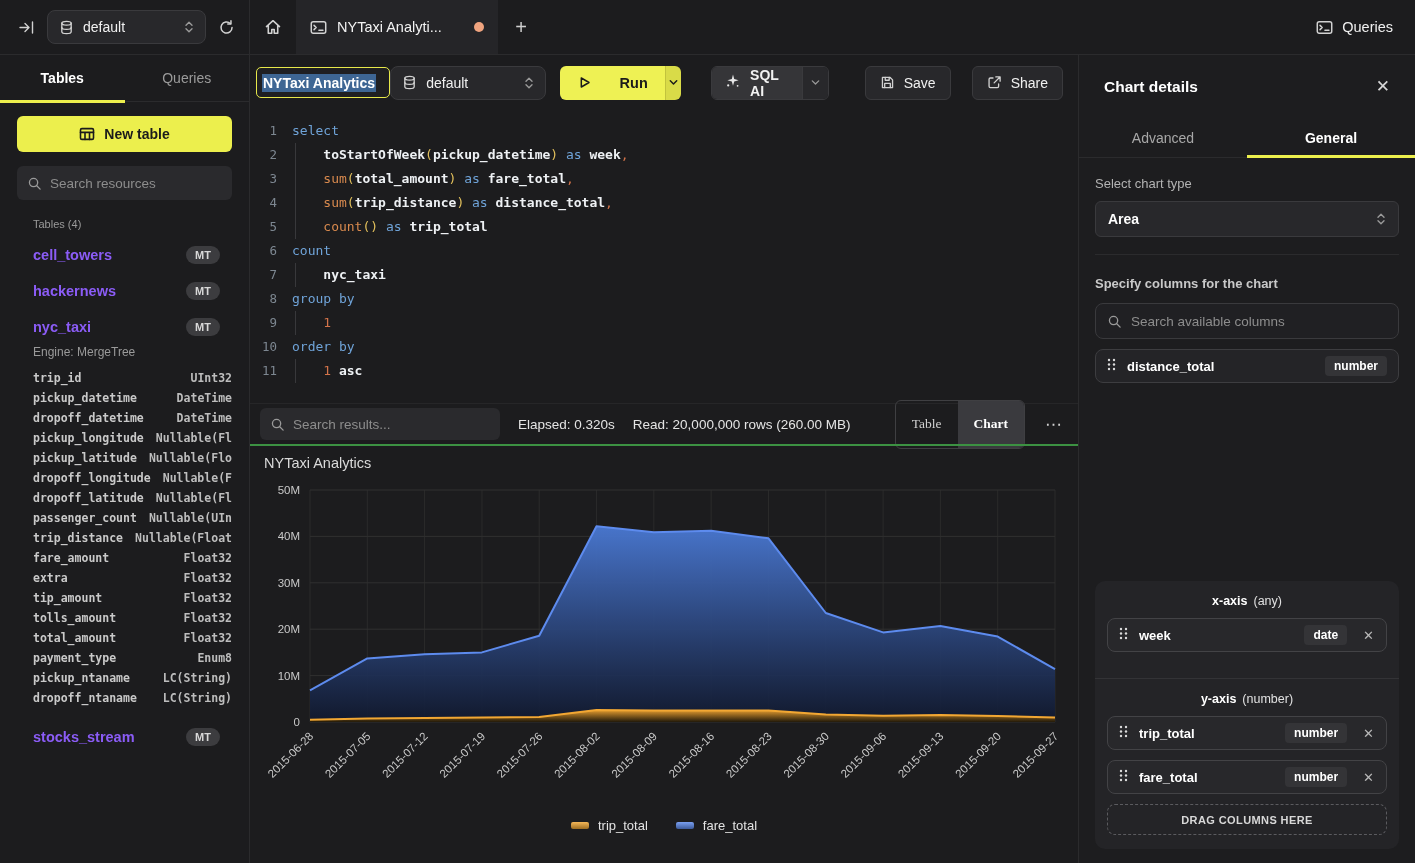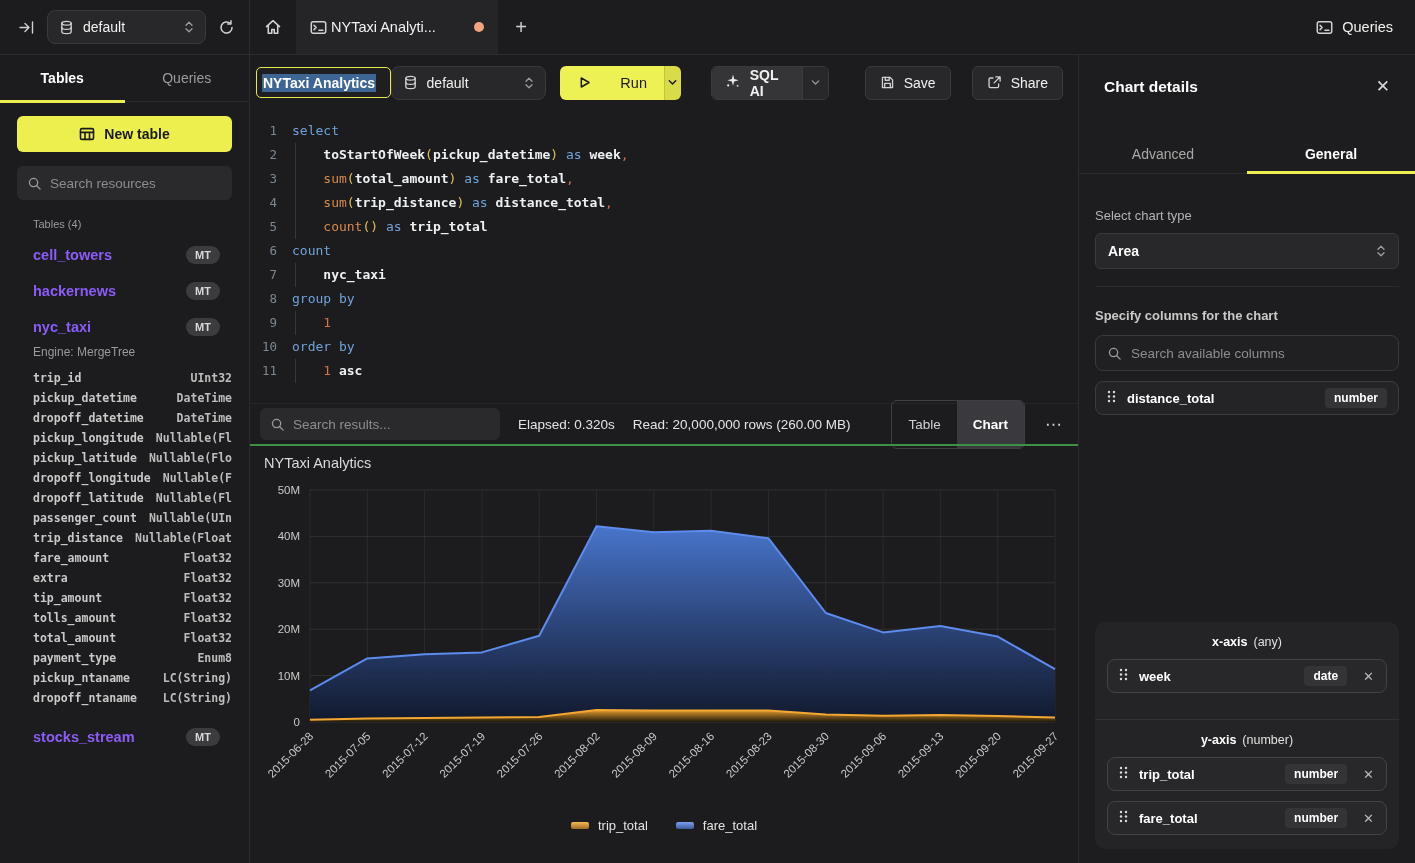--- a/index.html
+++ b/index.html
@@ -12,21 +12,21 @@
   svg.ic.dark { stroke:#1b1b1b; stroke-width:1.6; }
   svg.ic.dim { stroke:#9a9a9a; }
 
   
   .topbar { height:55px; flex:none; display:flex; align-items:stretch; background:#1c1c1e; border-bottom:1px solid #2b2b2d; }
   .topbar-left { width:250px; flex:none; display:flex; align-items:center; gap:12px; padding:0 14px 0 18px; border-right:1px solid #2b2b2d; }
   .db-select { display:flex; align-items:center; gap:9px; background:#28282b; border:1px solid #3a3a3d; border-radius:8px; height:34px; padding:0 11px; font-size:14px; color:#f0f0f0; cursor:pointer; }
   .db-select .grow { flex:1; }
   .tabstrip { flex:1; display:flex; align-items:stretch; }
   .icon-btn { width:46px; display:flex; align-items:center; justify-content:center; cursor:pointer; }
-  .tab { width:202px; display:flex; align-items:center; gap:4px; padding:0 14px; background:#252528; cursor:pointer; }
+  .tab { width:202px; display:flex; align-items:center; gap:10px; padding:0 14px; background:#252528; cursor:pointer; }
   .tab-label { font-size:14.5px; color:#f2f2f2; white-space:nowrap; overflow:hidden; flex:1; }
   .tab-dot { width:10px; height:10px; border-radius:50%; background:#f0a47f; flex:none; }
   .plus { font-size:20px; color:#cfcfcf; }
   .queries-btn { margin-left:auto; display:flex; align-items:center; gap:9px; padding:0 22px; font-size:14.5px; color:#f0f0f0; cursor:pointer; }
 
   
   .main-row { flex:1; display:flex; min-height:0; }
 
   
   .sidebar { width:250px; flex:none; background:#1c1c1e; border-right:1px solid #2b2b2d; display:flex; flex-direction:column; }
@@ -51,21 +51,21 @@
   .stocks-gap { margin-top:17px; }
 
   
   .main-col { flex:1; min-width:0; display:flex; flex-direction:column; background:#1c1c1e; }
   .qtoolbar { height:55px; flex:none; display:flex; align-items:center; padding:0 15px 0 6px; }
   .title-input { width:145px; height:31px; border:1.5px solid #e7e84a; border-radius:5px; background:#1f1f22; display:flex; align-items:center; padding:0 5px; font-size:14px; font-weight:700; overflow:hidden; cursor:text; }
   .title-input .sel { background:#3e6694; color:#fff; padding:1px 1px; white-space:nowrap; }
   .t-spacer { flex:1; }
   .ghost-btn { height:34px; background:#28282b; border:1px solid #3a3a3d; border-radius:6px; display:flex; align-items:center; gap:9px; padding:0 14px; font-size:14px; color:#f0f0f0; cursor:pointer; }
   .run-btn { display:flex; height:34px; border-radius:6px; overflow:hidden; margin-left:14px; cursor:pointer; }
-  .run-main { background:#eef154; color:#1b1b1b; display:flex; align-items:center; gap:28px; padding:0 17px; font-size:14.5px; font-weight:400; }
+  .run-main { background:#eef154; color:#1b1b1b; display:flex; align-items:center; gap:28px; padding:0 17px; font-size:14.5px; font-weight:700; }
   .run-chev { width:27px; background:#d9db48; display:flex; align-items:center; justify-content:center; border-left:1px solid #c2c33c; }
   .sqlai-btn { display:flex; height:34px; border:1px solid #3a3a3d; border-radius:6px; overflow:hidden; margin-left:30px; cursor:pointer; }
   .sqlai-main { background:#353538; display:flex; align-items:center; gap:9px; padding:0 13px; font-size:14px; font-weight:600; color:#f2f2f2; }
   .sqlai-chev { width:29px; background:#28282b; display:flex; align-items:center; justify-content:center; border-left:1px solid #3a3a3d; }
   .save-btn { margin-left:36px; }
   .share-btn { margin-left:21px; }
 
   
   .editor { height:293px; flex:none; padding-top:9px; font-family:"DejaVu Sans Mono", monospace; font-size:13px; overflow:hidden; cursor:text; }
   .code-line { display:flex; height:24px; line-height:24px; }
@@ -77,36 +77,36 @@
   .tk-par { color:#e2c05c; }
   .tk-id { color:#eef1f4; font-weight:700; }
   .tk-num { color:#d2734a; }
   .tk-com { color:#d2734a; }
   .tk-pl { color:#cccccc; }
 
   
   .results-bar { height:41px; flex:none; display:flex; align-items:center; gap:18px; padding:0 13px 0 10px; border-top:1px solid #262628; }
   .res-search { width:240px; flex:none; height:32px; background:#2a2a2d; border-radius:6px; display:flex; align-items:center; gap:8px; padding:0 10px; }
   .res-stat { font-size:13.5px; color:#e4e4e4; white-space:nowrap; }
-  .toggle { margin-left:auto; display:flex; border:1px solid #3f3f42; border-radius:6px; overflow:hidden; height:49px; }
+  .toggle { margin-left:auto; display:flex; border:1px solid #3f3f42; border-radius:6px; overflow:hidden; height:49px;font-family:Liberation Serif, serif; }
   .toggle-btn { padding:0 16px; display:flex; align-items:center; font-size:13.5px; color:#d0d0d0; cursor:pointer; }
   .toggle-btn.active { background:#3a3a3e; color:#ffffff; font-weight:700; }
   .more-btn { color:#d0d0d0; font-size:17px; padding:0 2px; cursor:pointer; letter-spacing:1px; }
   .green-line { height:2px; flex:none; background:#3c9142; }
 
   
   .chart-panel { flex:1; position:relative; min-height:0; }
   .chart-title { position:absolute; left:14px; top:9px; font-size:14.5px; color:#dadada; }
   #chart-svg { position:absolute; inset:0; font-family:"Liberation Sans", sans-serif; }
   .legend { position:absolute; left:0; right:0; bottom:30px; display:flex; justify-content:center; gap:28px; }
   .legend-item { display:flex; align-items:center; gap:9px; font-size:13px; color:#e3e3e3; cursor:pointer; }
   .legend-swatch { width:18px; height:7px; border-radius:2px; }
 
   
-  .right-panel { width:337px; flex:none; background:#1d1d1f; border-left:1px solid #2b2b2d; display:flex; flex-direction:column;gap:16px; }
+  .right-panel { width:337px; flex:none; background:#1d1d1f; border-left:1px solid #2b2b2d; display:flex; flex-direction:column; }
   .rp-header { height:63px; flex:none; display:flex; align-items:center; justify-content:space-between; padding:0 25px; }
   .rp-title { font-size:15.5px; font-weight:700; color:#ffffff; }
   .rp-close { font-size:17px; color:#d6d6d6; cursor:pointer; }
   .rp-tabs { height:40px; flex:none; display:flex; border-bottom:1px solid #2b2b2d; }
   .rp-tab { flex:1; display:flex; align-items:center; justify-content:center; font-size:14px; color:#a8a8a8; position:relative; cursor:pointer; }
   .rp-tab.active { color:#ffffff; font-weight:600; }
   .rp-tab.active::after { content:""; position:absolute; left:0; right:0; bottom:-1px; height:3px; background:#ecef4d; }
   .rp-body { flex:1; min-height:0; display:flex; flex-direction:column; padding:18px 16px 14px; }
   .rp-label { font-size:13px; color:#b3b3b3; }
   .rp-select { margin-top:10px; height:36px; background:#28282b; border:1px solid #3a3a3d; border-radius:6px; display:flex; align-items:center; justify-content:space-between; padding:13px 12px; font-size:14px; font-weight:600; color:#fff; cursor:pointer; }
@@ -624,19 +624,20 @@
         <circle cx="2" cy="6.5" r="1.2" fill="#dcdcdc"></circle>
                       <circle cx="7" cy="6.5" r="1.2" fill="#dcdcdc"></circle>
         <circle cx="2" cy="11" r="1.2" fill="#dcdcdc"></circle>
                       <circle cx="7" cy="11" r="1.2" fill="#dcdcdc"></circle>
       </svg></span>
        <span class="nm">fare_total</span>
        <span class="type-badge">number</span>
        <span class="row-x">✕</span>
      </div>
               </div>
+            <div class="drop-zone">DRAG COLUMNS HERE</div>
           </div>
         </div>
       </div>
     </div>
 
   </div>
 </div>
 
 </body></html>

